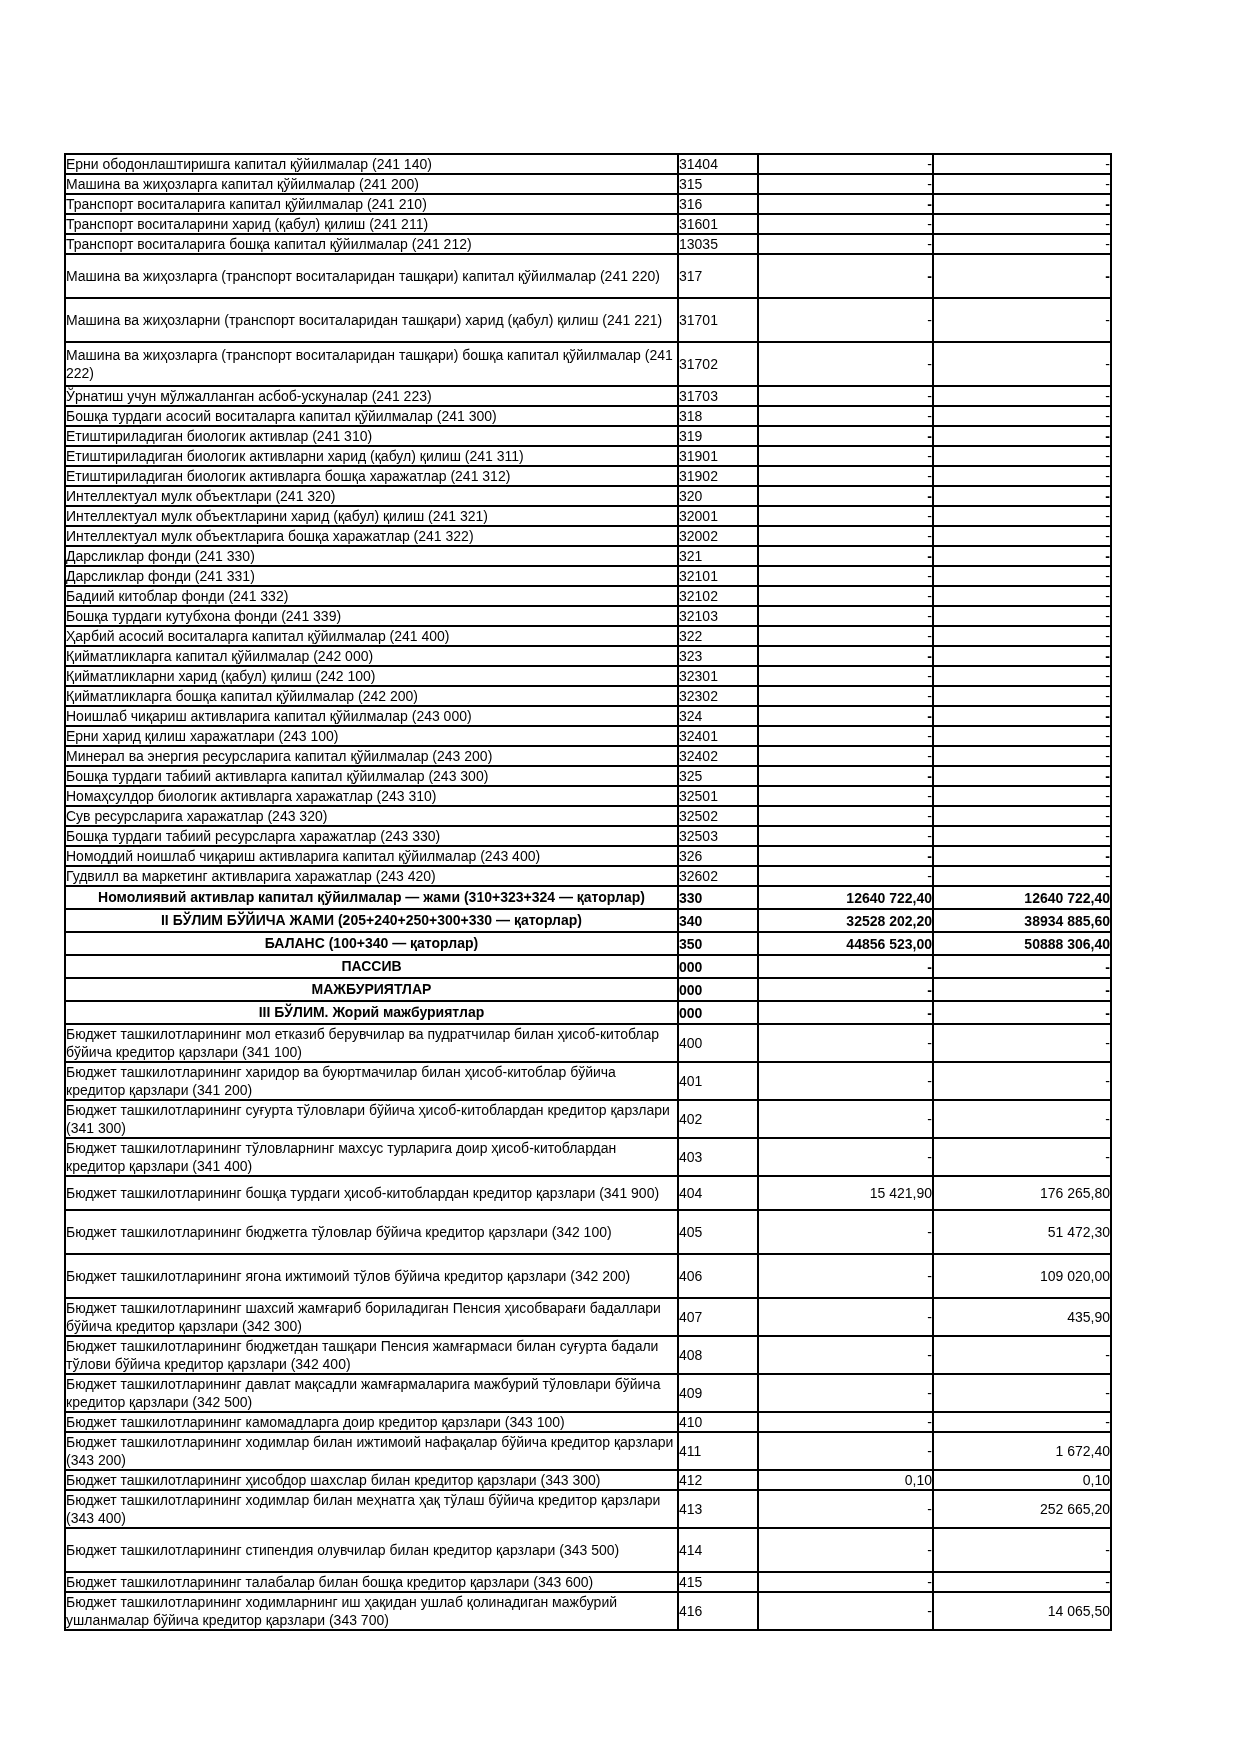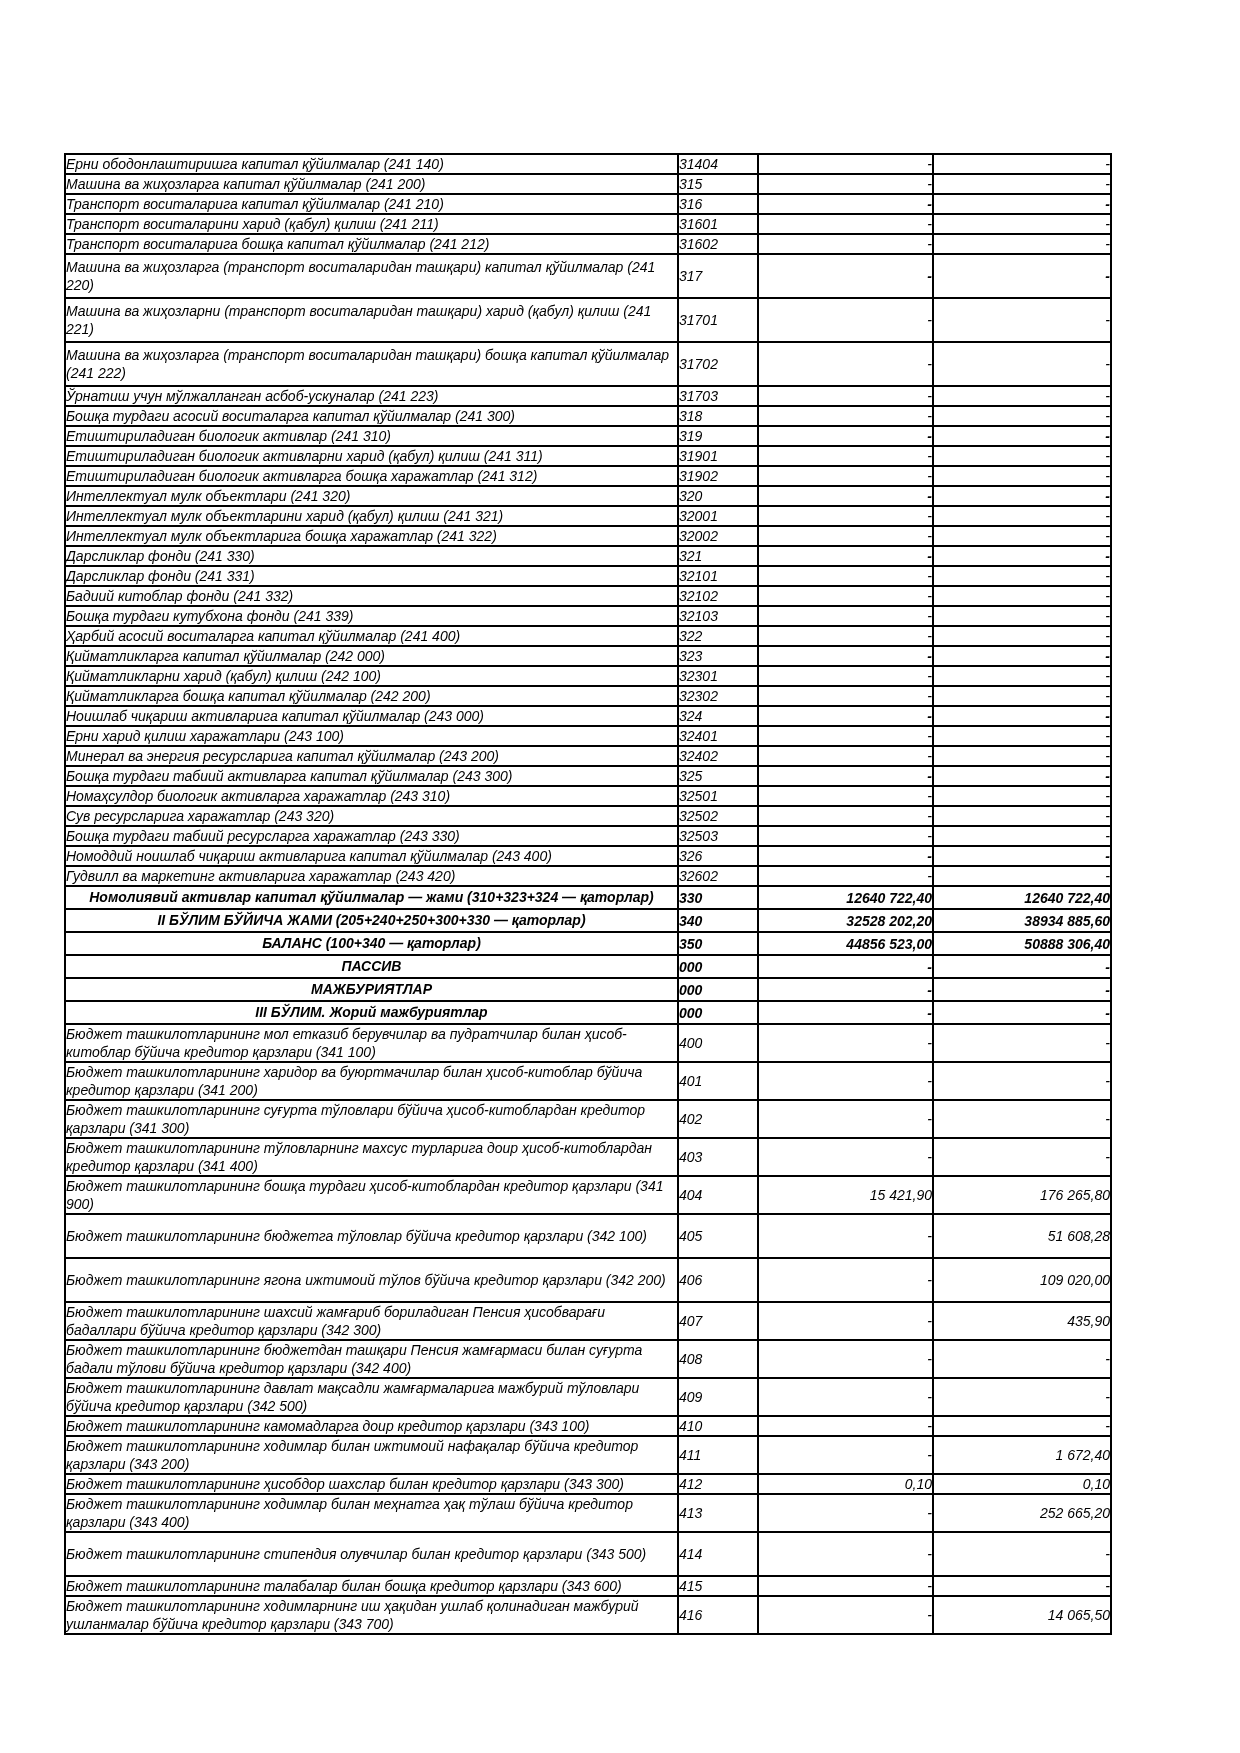--- a/index.html
+++ b/index.html
@@ -7,21 +7,20 @@
     padding: 0;
     background: #ffffff;
   }
   .page {
     position: relative;
     width: 1240px;
     height: 1753px;
     background: #ffffff;
     font-family: "Liberation Sans", sans-serif;
     color: #000000;
-    font-style: italic;
   }
   table.sheet {
     position: absolute;
     left: 64px;
     top: 153px;
     width: 1046px;
     border-collapse: collapse;
     table-layout: fixed;
   }
   table.sheet td {
@@ -75,21 +74,21 @@
           <td class="val">-</td>
         </tr>
         <tr class="size-s v-normal">
           <td class="desc">Транспорт воситаларини харид (қабул) қилиш (241 211)</td>
           <td class="code">31601</td>
           <td class="val">-</td>
           <td class="val">-</td>
         </tr>
         <tr class="size-s v-normal">
           <td class="desc">Транспорт воситаларига бошқа капитал қўйилмалар (241 212)</td>
-          <td class="code">31602</td>
+          <td class="code">13035</td>
           <td class="val">-</td>
           <td class="val">-</td>
         </tr>
         <tr class="size-l v-bold-dash">
           <td class="desc">Машина ва жиҳозларга (транспорт воситаларидан ташқари) капитал қўйилмалар (241 220)</td>
           <td class="code">317</td>
           <td class="val">-</td>
           <td class="val">-</td>
         </tr>
         <tr class="size-l v-normal">
@@ -317,21 +316,21 @@
         <tr class="size-m v-normal">
           <td class="desc">Бюджет ташкилотларининг бошқа турдаги ҳисоб-китоблардан кредитор қарзлари (341 900)</td>
           <td class="code">404</td>
           <td class="val">15 421,90</td>
           <td class="val">176 265,80</td>
         </tr>
         <tr class="size-l v-normal">
           <td class="desc">Бюджет ташкилотларининг бюджетга тўловлар бўйича кредитор қарзлари (342 100)</td>
           <td class="code">405</td>
           <td class="val">-</td>
-          <td class="val">51 608,28</td>
+          <td class="val">51 472,30</td>
         </tr>
         <tr class="size-l v-normal">
           <td class="desc">Бюджет ташкилотларининг ягона ижтимоий тўлов бўйича кредитор қарзлари (342 200)</td>
           <td class="code">406</td>
           <td class="val">-</td>
           <td class="val">109 020,00</td>
         </tr>
         <tr class="size-m v-normal">
           <td class="desc">Бюджет ташкилотларининг шахсий жамғариб бориладиган Пенсия ҳисобварағи бадаллари бўйича кредитор қарзлари (342 300)</td>
           <td class="code">407</td>

